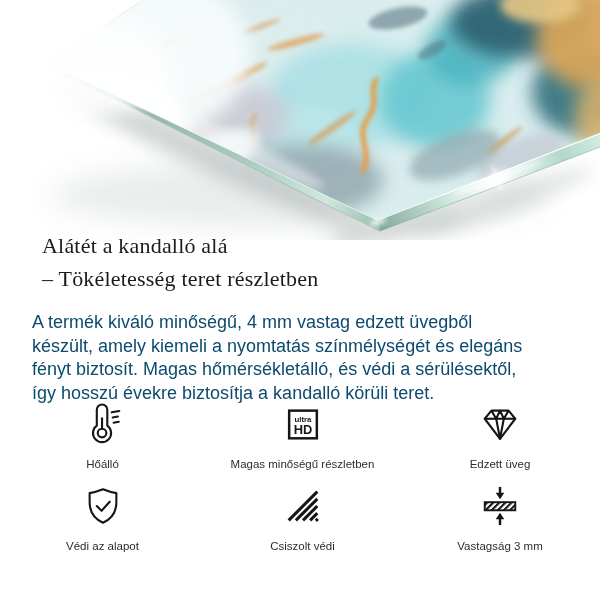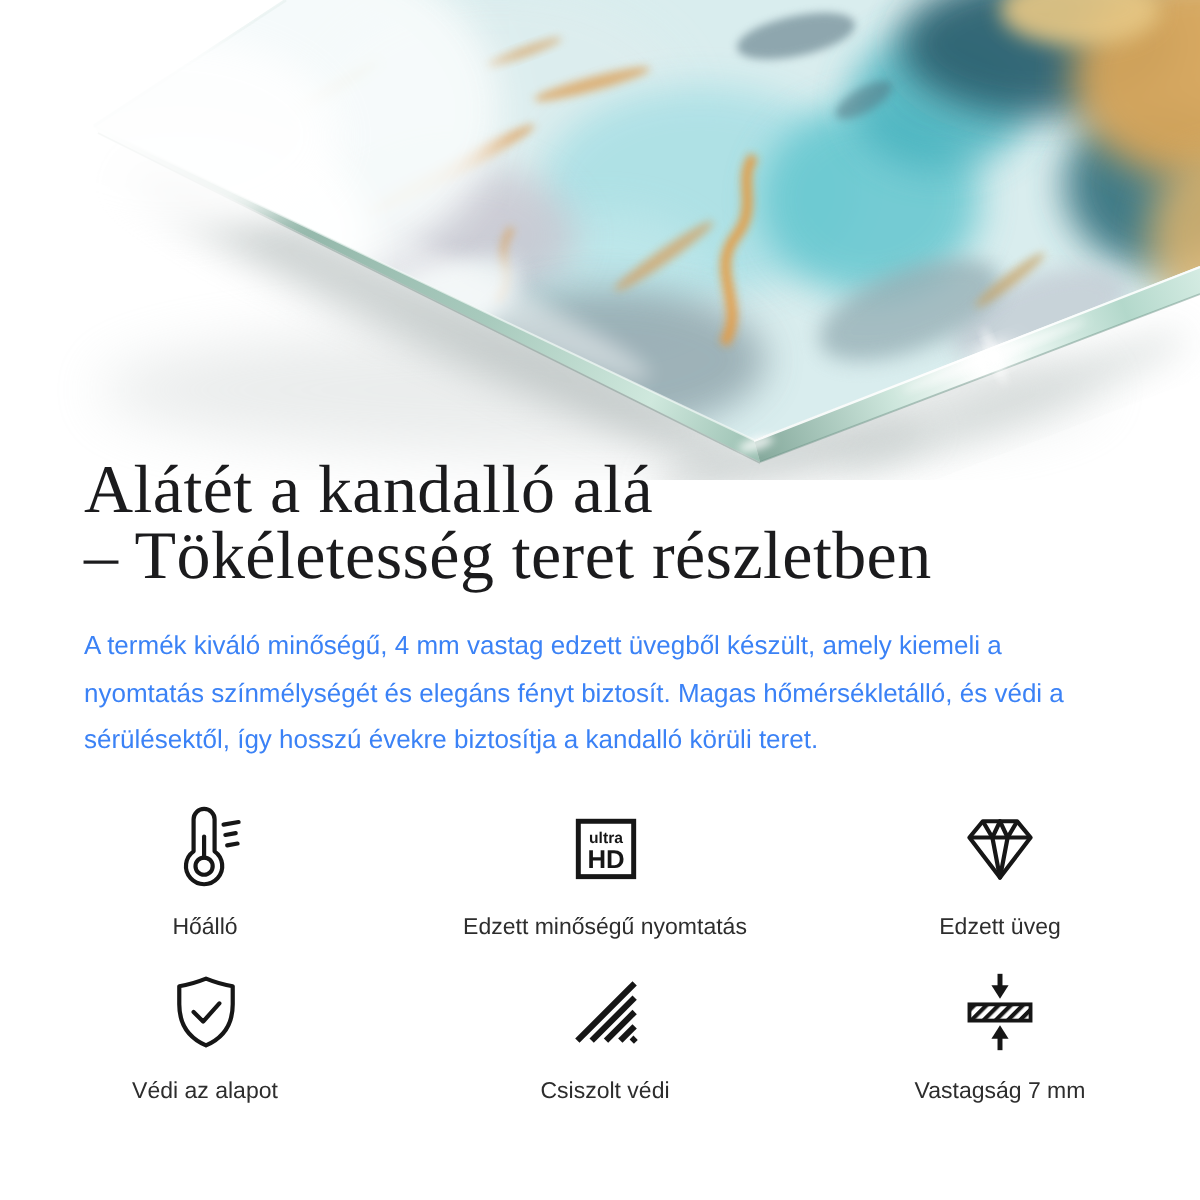--- a/index.html
+++ b/index.html
@@ -2,24 +2,24 @@
 <html lang="hu"><head>
 <meta charset="utf-8">
 <style>
   html,body{margin:0;padding:0;background:#ffffff;}
   .page{position:relative;width:600px;height:600px;background:#ffffff;overflow:hidden;
         font-family:"Liberation Sans",sans-serif;}
   .hero{position:absolute;top:0;left:0;width:600px;height:240px;}
   .hero svg{display:block;}
   .title{position:absolute;left:42px;top:229px;margin:0;
          font-family:"Liberation Serif","DejaVu Serif",serif;
-         font-size:34px;line-height:33px;font-weight:400;color:#1b1b1d;letter-spacing:.2px;}
+         font-size:22px;line-height:33px;font-weight:400;color:#1b1b1d;letter-spacing:.2px;}
   .title span{display:block;}
-  .desc{position:absolute;left:42px;top:311px;width:502px;margin:0;
-        font-size:13px;line-height:23.5px;color:#3b82f6;}
+  .desc{position:absolute;left:32px;top:311px;width:502px;margin:0;
+        font-size:18px;line-height:23.5px;color:#0c4a6e;}
   .features{position:absolute;left:0;top:400px;width:600px;
             display:grid;grid-template-columns:205px 195px 200px;row-gap:12px;}
   .feature{display:flex;flex-direction:column;align-items:center;}
   .icon-box{height:48px;display:flex;align-items:center;justify-content:center;}
   .feature .label{margin-top:10px;font-size:11.5px;color:#2d2d2d;white-space:nowrap;text-align:center;}
   .fi{stroke:#161616;fill:none;stroke-width:2.2;}
 </style>
 </head>
 <body>
 
@@ -153,21 +153,21 @@
     </div>
 
     <div class="feature">
       <div class="icon-box">
         <svg width="42" height="42" viewBox="0 0 44 44">
           <rect x="7.5" y="8" width="29" height="29" fill="none" stroke="#161616" stroke-width="2.6"></rect>
           <text x="22" y="19.5" text-anchor="middle" font-size="8.2" font-weight="bold" fill="#161616" font-family="Liberation Sans, sans-serif">ultra</text>
           <text x="22" y="32.5" text-anchor="middle" font-size="13.5" font-weight="bold" fill="#161616" font-family="Liberation Sans, sans-serif">HD</text>
         </svg>
       </div>
-      <span class="label">Edzett minőségű nyomtatás</span>
+      <span class="label">Magas minőségű részletben</span>
     </div>
 
     <div class="feature">
       <div class="icon-box">
         <svg width="42" height="42" viewBox="0 0 44 44">
           <g class="fi" stroke-linejoin="round">
             <path d="M13,8 L31,8 L38,16.5 L22,37.5 L6,16.5 Z"></path>
             <path d="M6,16.5 L38,16.5"></path>
             <path d="M13,8 L18,16.5 L22,8 L26,16.5 L31,8"></path>
             <path d="M18,16.5 L22,37.5 L26,16.5"></path>
@@ -213,17 +213,17 @@
               <rect width="2.2" height="4.5" fill="#161616"></rect>
             </pattern>
           </defs>
           <rect x="6" y="18" width="32" height="8.5" fill="url(#hatchP)" stroke="#161616" stroke-width="2"></rect>
           <line x1="22" y1="2" x2="22" y2="9" stroke="#161616" stroke-width="2.6"></line>
           <polygon points="17.5,8 26.5,8 22,15" fill="#161616"></polygon>
           <line x1="22" y1="42" x2="22" y2="35.5" stroke="#161616" stroke-width="2.6"></line>
           <polygon points="17.5,36 26.5,36 22,29" fill="#161616"></polygon>
         </svg>
       </div>
-      <span class="label">Vastagság 7 mm</span>
+      <span class="label">Vastagság 3 mm</span>
     </div>
 
   </div>
 </div>
 
 </body></html>

